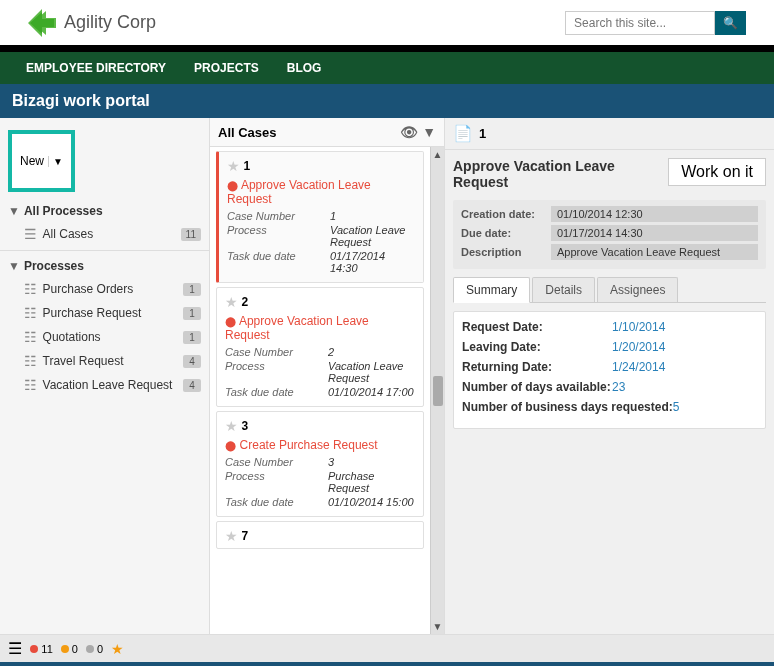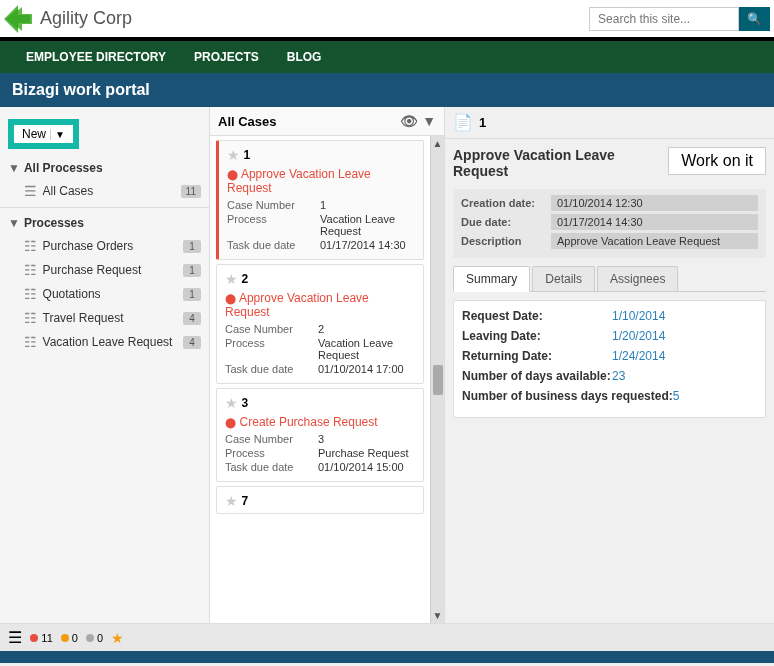--- a/index.html
+++ b/index.html
@@ -4,23 +4,23 @@
   <style>
     * { box-sizing: border-box; margin: 0; padding: 0; }
     body { font-family: Arial, sans-serif; font-size: 12px; background: #f0f0f0; width: 774px; }
 
     
     .top-header {
       background: #fff;
       display: flex;
       align-items: center;
       justify-content: space-between;
-      padding: 8px 4px;
-      border-bottom: 4px solid #000000;
-      height: 41px;
+      padding: 8px 28px;
+      border-bottom: 7px solid #000000;
+      height: 52px;
     }
     .logo-area { display: flex; align-items: center; gap: 8px; }
     .logo-arrow { width: 28px; height: 28px; }
     .logo-text { font-size: 18px; color: #555; font-weight: normal; }
     .search-area { display: flex; align-items: center; gap: 0; }
     .search-input {
       border: 1px solid #ccc;
       padding: 4px 8px;
       font-size: 12px;
       width: 150px;
@@ -81,22 +81,22 @@
       display: flex;
       flex-direction: column;
       overflow-y: auto;
       padding: 8px 0;
     }
     .sidebar-new-btn-area { padding: 4px 8px 8px; }
     .new-btn {
       display: flex;
       align-items: center;
       background: #fff;
-      border: 6px solid #14b8a6;
-      padding: 2px 8px;
+      border: 4px solid #14b8a6;
+      padding: 20px 8px;
       font-size: 12px;
       cursor: pointer;
       gap: 4px;
     }
     .new-btn-arrow {
       border-left: 1px solid #ccc;
       padding-left: 4px;
       font-size: 10px;
     }
 
@@ -165,21 +165,21 @@
       border-radius: 2px;
     }
     .case-card.selected { border-left: 3px solid #e74c3c; background: #fafafa; }
 
     .case-header { display: flex; align-items: center; gap: 4px; margin-bottom: 4px; }
     .star-icon { color: #ccc; font-size: 14px; }
     .case-number-label { font-weight: bold; font-size: 12px; }
     .case-title { color: #e74c3c; font-size: 12px; margin-bottom: 4px; }
     .case-red-dot { color: #e74c3c; font-size: 10px; }
     .case-fields { font-size: 11px; color: #333; }
-    .case-field-row { display: flex; margin-bottom: 2px; gap: 8px; }
+    .case-field-row { display: flex; margin-bottom: 2px; gap: 18px; font-style: italic; }
     .case-field-key { color: #666; min-width: 85px; }
     .case-field-val { color: #333; }
 
     
     .detail-panel {
       flex: 1;
       background: #f0f0f0;
       display: flex;
       flex-direction: column;
       overflow: hidden;

